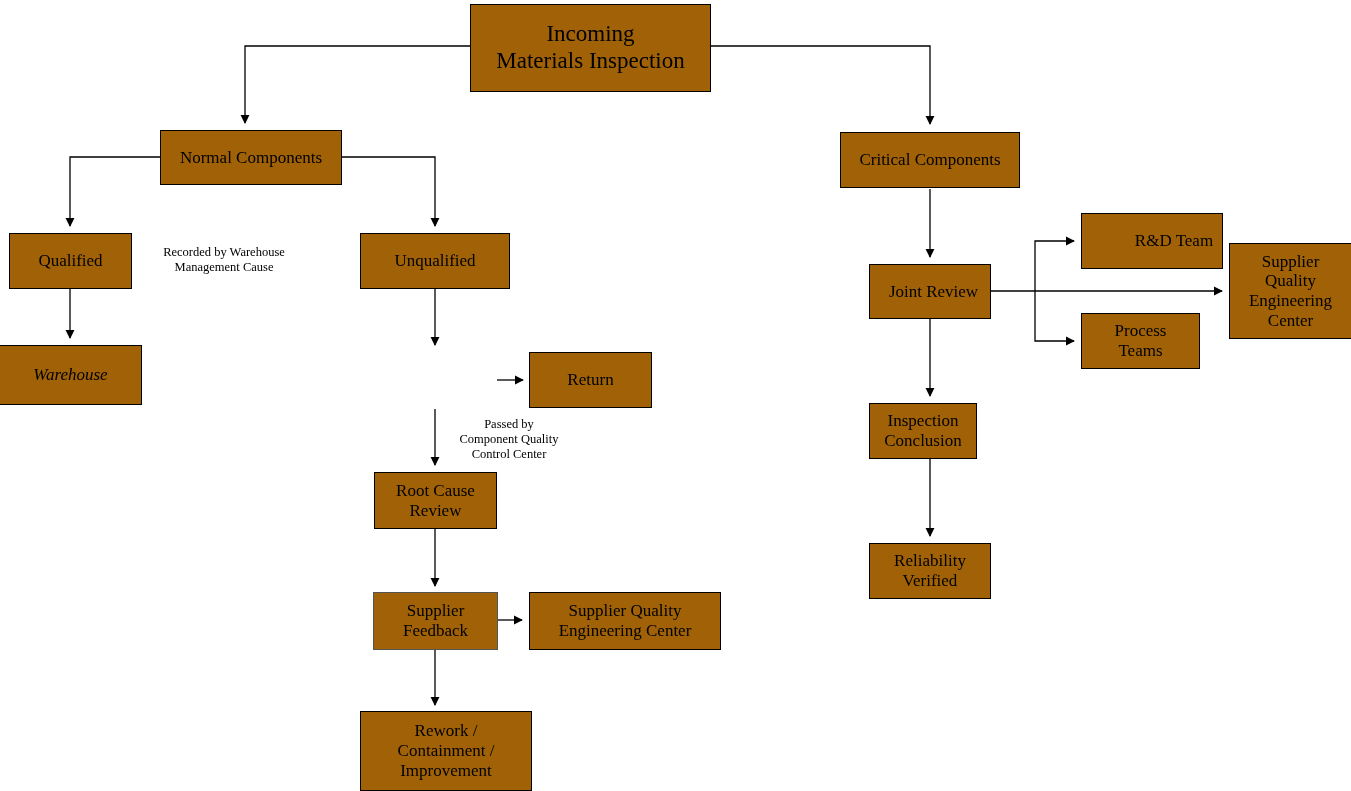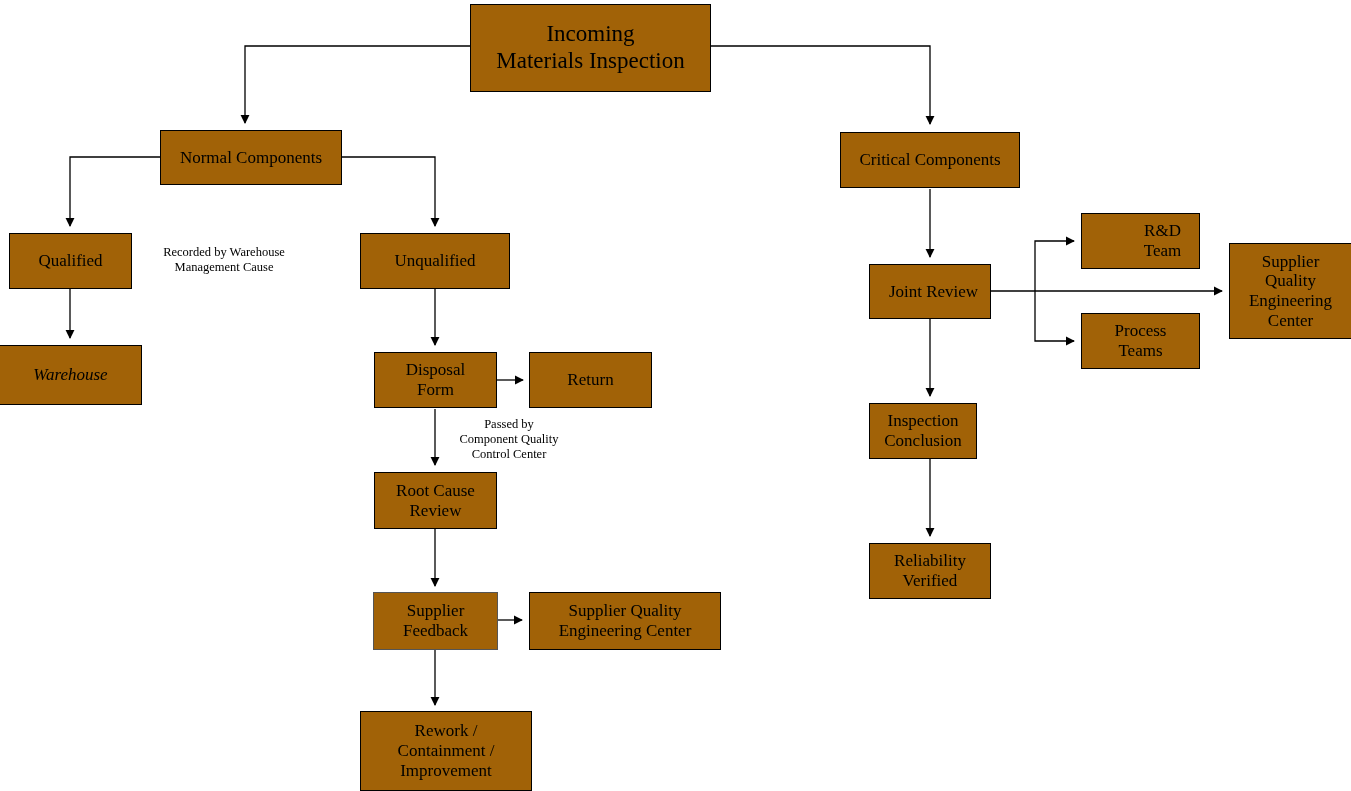--- a/index.html
+++ b/index.html
@@ -107,41 +107,39 @@
   <div class="node" style="left:160px; top:130px; width:182px; height:55px; font-size:17px;">Normal Components</div>
 
   <div class="node" style="left:840px; top:132px; width:180px; height:56px; font-size:17px;">Critical Components</div>
 
   <div class="node" style="left:9px; top:233px; width:123px; height:56px; font-size:17px;">Qualified</div>
 
   <div class="node" style="left:360px; top:233px; width:150px; height:56px; font-size:17px;">Unqualified</div>
 
   <div class="node" style="left:-1px; top:345px; width:143px; height:60px; font-size:17px;font-style:italic;">Warehouse</div>
 
-  <div class="node" style="left:374px; top:352px; width:123px; height:56px; font-size:17px;">Disposal
-Form</div>
 
   <div class="node" style="left:529px; top:352px; width:123px; height:56px; font-size:17px;">Return</div>
 
   <div class="node" style="left:374px; top:472px; width:123px; height:57px; font-size:17px;">Root Cause
 Review</div>
 
   <div class="node accent" style="left:373px; top:592px; width:125px; height:58px; font-size:17px;">Supplier
 Feedback</div>
 
   <div class="node" style="left:529px; top:592px; width:192px; height:58px; font-size:17px;">Supplier Quality
 Engineering Center</div>
 
   <div class="node" style="left:360px; top:711px; width:172px; height:80px; font-size:17px;">Rework /
 Containment /
 Improvement</div>
 
   <div class="node" style="left:869px; top:264px; width:122px; height:55px; font-size:17px;padding-left:7px;">Joint Review</div>
 
-  <div class="node" style="left:1081px; top:213px; width:119px; height:56px; font-size:17px;padding-left:44px;">R&amp;D Team</div>
+  <div class="node" style="left:1081px; top:213px; width:142px; height:56px; font-size:17px;padding-left:44px;">R&amp;D Team</div>
 
   <div class="node" style="left:1081px; top:313px; width:119px; height:56px; font-size:17px;">Process
 Teams</div>
 
   <div class="node" style="left:1229px; top:243px; width:123px; height:96px; font-size:17px;">Supplier
 Quality
 Engineering
 Center</div>
 
   <div class="node" style="left:869px; top:403px; width:108px; height:56px; font-size:17px;">Inspection

